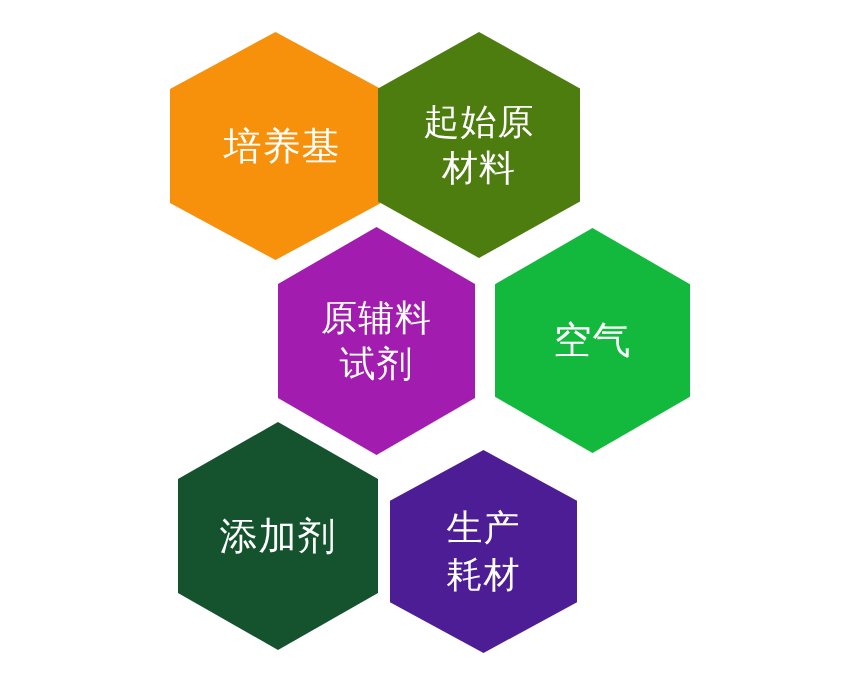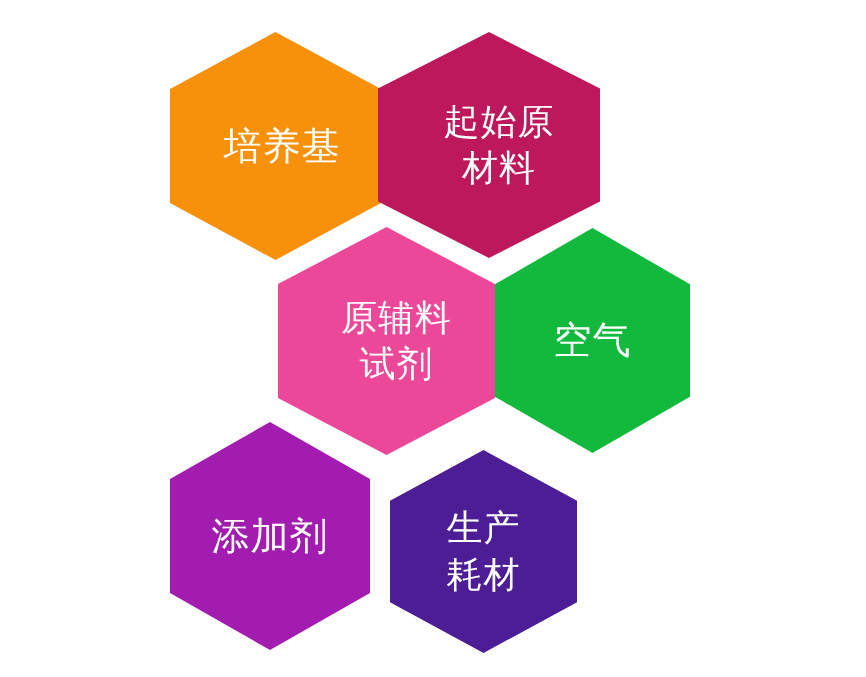--- a/index.html
+++ b/index.html
@@ -50,35 +50,35 @@
 </style>
 </head>
 <body style="background-color: rgb(255, 255, 255);">
 
 <div id="canvas" style="background-color: rgb(255, 255, 255);">
 
   <div class="hex" id="hex-peiyangji" style="background-color: rgb(247, 144, 11); padding-left: 13px;">
     <span class="hex-label" style="color: rgb(255, 255, 255);">培养基</span>
   </div>
 
-  <div class="hex" id="hex-qishiyuancailiao" style="background-color: #be185d; padding-left: 20px;">
+  <div class="hex" id="hex-qishiyuancailiao" style="background-color: #4d7c0f;">
     <span class="hex-label" style="color: rgb(255, 255, 255);">起始原
 材料</span>
   </div>
 
-  <div class="hex" id="hex-yuanfuliaoshiji" style="background-color: #ec4899; padding-left: 20px;">
+  <div class="hex" id="hex-yuanfuliaoshiji" style="background-color: #a21caf;">
     <span class="hex-label" style="color: rgb(255, 255, 255);">原辅料
 试剂</span>
   </div>
 
   <div class="hex" id="hex-kongqi" style="background-color: rgb(18, 185, 61);">
     <span class="hex-label" style="color: rgb(255, 255, 255);">空气</span>
   </div>
 
-  <div class="hex" id="hex-tianjiaji" style="background-color: #a21caf;">
+  <div class="hex" id="hex-tianjiaji" style="background-color: #14532d; margin-left: 8px;">
     <span class="hex-label" style="color: rgb(255, 255, 255);">添加剂</span>
   </div>
 
   <div class="hex" id="hex-shengchanhaocai" style="background-color: #4c1d95;">
     <span class="hex-label" style="color: rgb(255, 255, 255);">生产
 耗材</span>
   </div>
 
 </div>
 

